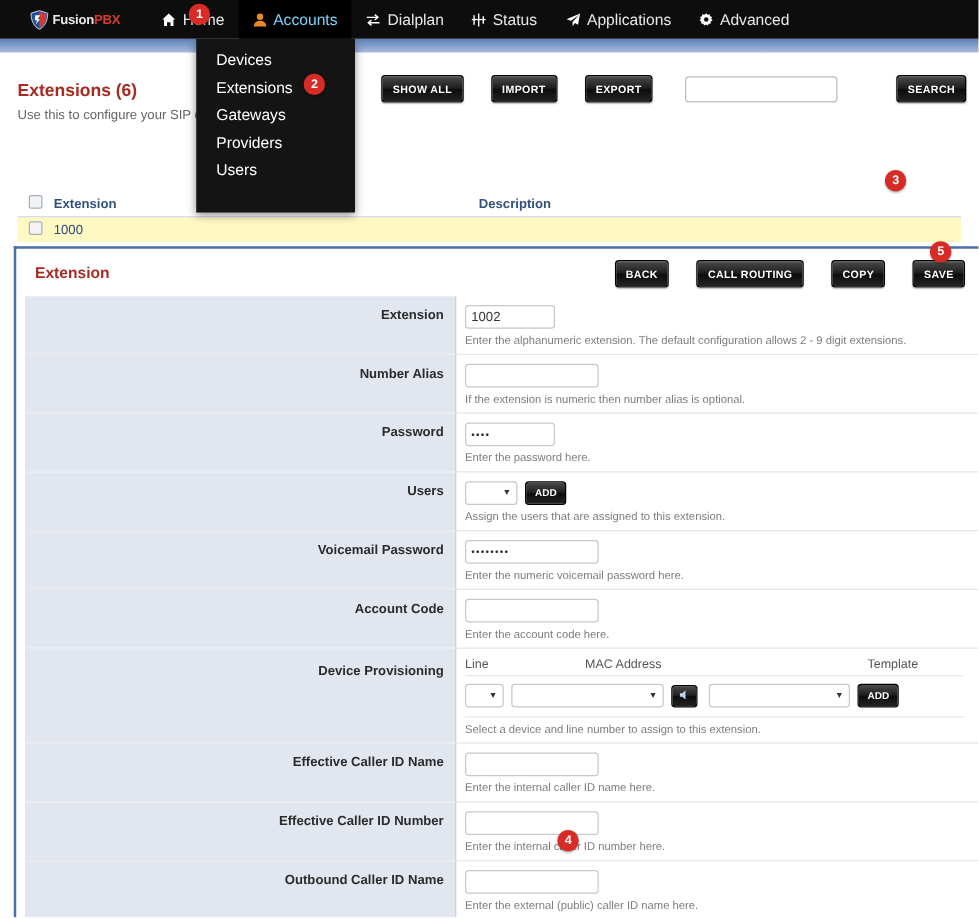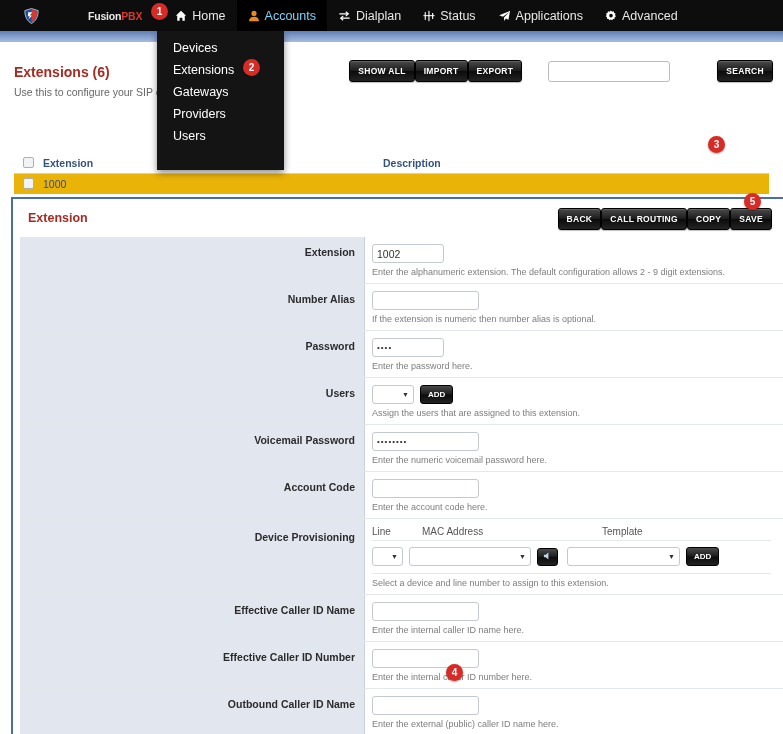--- a/index.html
+++ b/index.html
@@ -15,21 +15,20 @@
   
   .topnav {
     position: absolute; top: 0; left: 0; width: 783px; height: 31px;
     background: #0d0d0d;
     display: flex; align-items: center;
     z-index: 40;
   }
   .brand {
     display: flex; align-items: center; margin-left: 24px; margin-right: 22px;
     height: 31px;
-    gap: 46px;
   }
   .brand-shield {
     width: 15px; height: 16px; position: relative; margin-right: 3px;
   }
   .brand-text {
     font-size: 10.5px; font-weight: bold; letter-spacing: -0.2px;
     display:flex; align-items:center;
   }
   .bt-fusion { color: #e9e9e9; }
   .bt-pbx { color: #d63a2f; }
@@ -74,33 +73,33 @@
   .toolbar { position:absolute; right: 10px; top: 18px; display:flex; align-items:center; }
   .btn {
     background: linear-gradient(to bottom,#4a4a4a 0%, #1d1d1d 48%, #0c0c0c 52%, #232323 100%);
     color:#fff; font-size:8.5px; font-weight:bold; letter-spacing:.3px;
     border:1px solid #000; border-radius:3px;
     padding: 5px 8px 5px 8px; cursor:pointer; text-transform:uppercase;
     box-shadow: 0 1px 1px rgba(0,0,0,.25), inset 0 1px 0 rgba(255,255,255,.14);
     line-height:10px;
     margin-left:40px;
   }
-  .btn + .btn { margin-left: 0; }
+  .btn + .btn { margin-left: 22px; }
   .searchbox {
     width: 122px; height: 21px; border:1px solid #bbb; border-radius:3px;
     background:#fff; margin: 0 7px 0 26px;
   }
   .searchbox input { width:100%; height:100%; border:0; outline:0; padding:0 5px; font-size:11px; background:transparent;}
 
   
   .tbl { position:absolute; left:14px; top:110px; width: 755px; }
   .thead { display:flex; align-items:center; height: 22px; border-bottom: 1px solid #ccd2da; }
   .th { color:#33527e; font-size:10.5px; font-weight:bold; }
   .trow { display:flex; align-items:center; height: 20px; font-size:10.5px; color:#2b4b80; }
-  .trow.alt { background:#eab308; }
+  .trow.alt { background:#fef9c3; }
   .trow.plain { background:#ffffff; }
   .cb {
     width:11px; height:11px; border:1px solid #aab0b8; background:#f2f3f5; border-radius:2px;
     display:inline-block;
   }
   .c-check { width: 29px; padding-left:9px; }
   .c-ext   { width: 185px; }
   .c-cg    { width: 155px; }
   .c-desc  { width: 300px; }
   .rowactions { position:absolute; right: 12px; display:flex; }
@@ -149,21 +148,21 @@
     height: 19px; display:inline-flex; align-items:center; justify-content:flex-end;
     padding-right: 4px; font-size:9px; color:#444;
   }
   .sel .caret { font-size: 7px; color:#333; }
   .inline { display:flex; align-items:center; }
   .minibtn {
     background: linear-gradient(to bottom,#4a4a4a 0%, #1d1d1d 48%, #0c0c0c 52%, #232323 100%);
     color:#fff; font-size:8px; font-weight:bold; border:1px solid #000; border-radius:3px;
     padding: 4px 7px; margin-left:6px; cursor:pointer; text-transform:uppercase; line-height:9px;
   }
-  .dp-head { display:flex; font-size:10px; color:#555; padding-bottom:3px; border-bottom:1px solid #e4e7ec; }
+  .dp-head { display:flex; font-size:10px; color:#555; padding-bottom:3px; border-bottom:1px solid #e4e7ec;gap:46px; }
   .dp-row  { display:flex; align-items:center; padding-top:6px; border-bottom:1px solid #e4e7ec; padding-bottom:7px;}
 
   
   .badge {
     position:absolute; width:17px; height:17px; border-radius:50%;
     background:#d82b26; color:#fff; font-size:10px; font-weight:bold;
     display:flex; align-items:center; justify-content:center; z-index: 90;
     box-shadow: 0 1px 2px rgba(0,0,0,.35);
   }
 </style>

